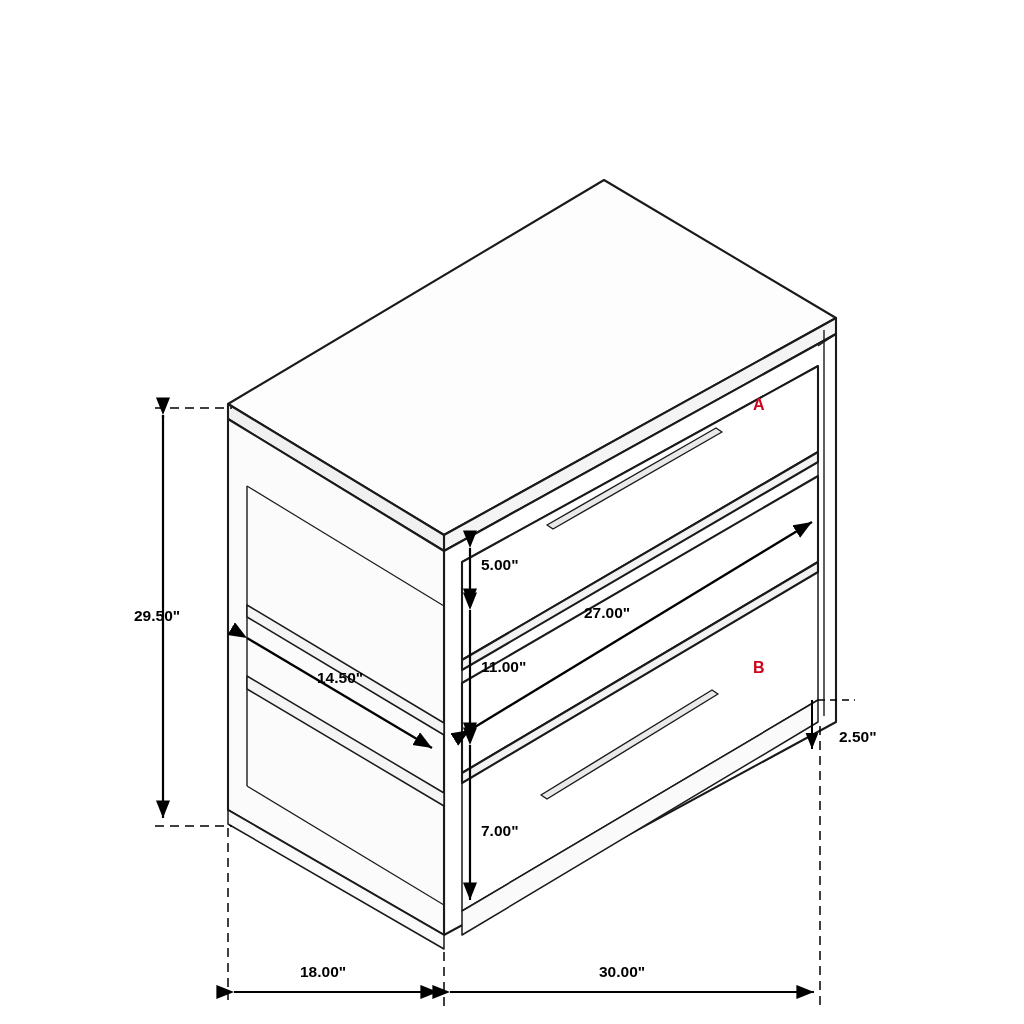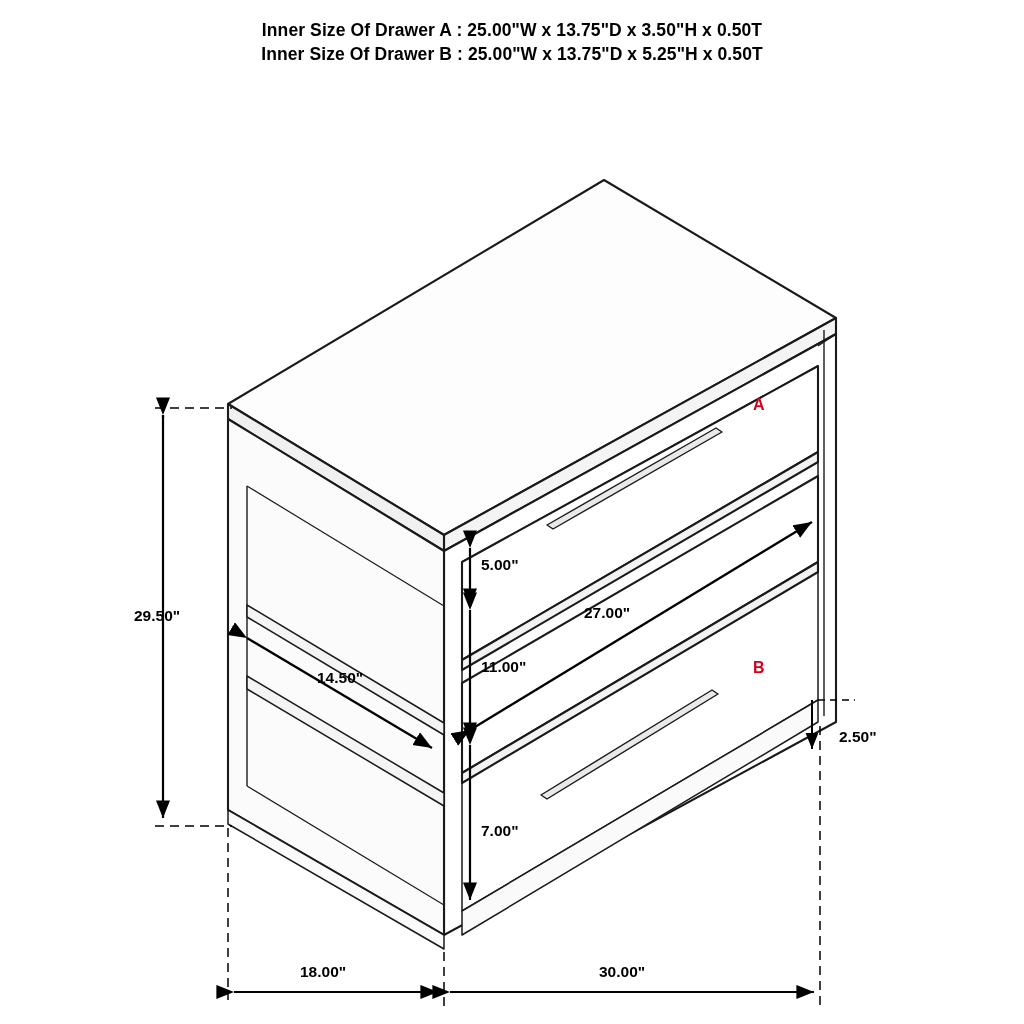--- a/index.html
+++ b/index.html
@@ -52,24 +52,20 @@
     font-weight: bold;
     color: #d0021b;
     white-space: nowrap;
   }
 </style>
 </head>
 <body>
 
 <div id="stage">
 
-  <div class="header">
-    <div>Inner Size Of Drawer A : 25.00"W x 13.75"D x 3.50"H x 0.50T</div>
-    <div>Inner Size Of Drawer B : 25.00"W x 13.75"D x 5.25"H x 0.50T</div>
-  </div>
 
   <svg id="drawing" viewBox="0 0 1024 1024">
     <defs>
       <marker id="ah" markerWidth="9" markerHeight="9" refX="8" refY="3.2" orient="auto" markerUnits="strokeWidth">
         <path d="M0,0 L8,3.2 L0,6.4 z" fill="#000"></path>
       </marker>
       <marker id="ah2" markerWidth="9" markerHeight="9" refX="8" refY="3.2" orient="auto" markerUnits="strokeWidth">
         <path d="M0,0 L8,3.2 L0,6.4 z" fill="#000"></path>
       </marker>
     </defs>

